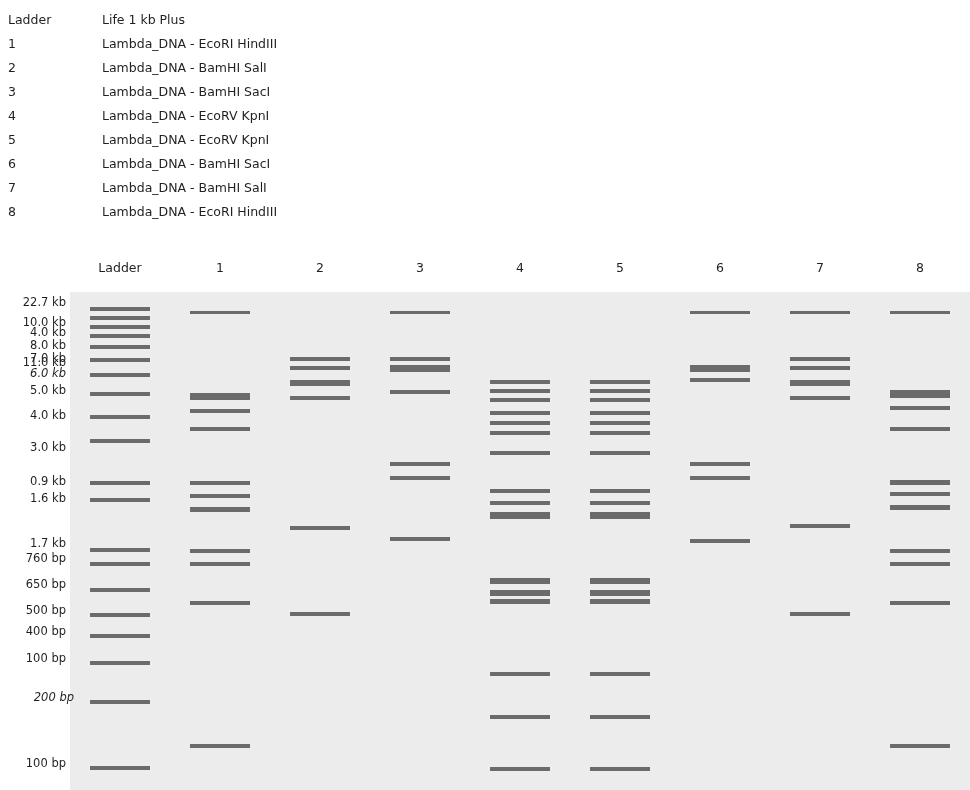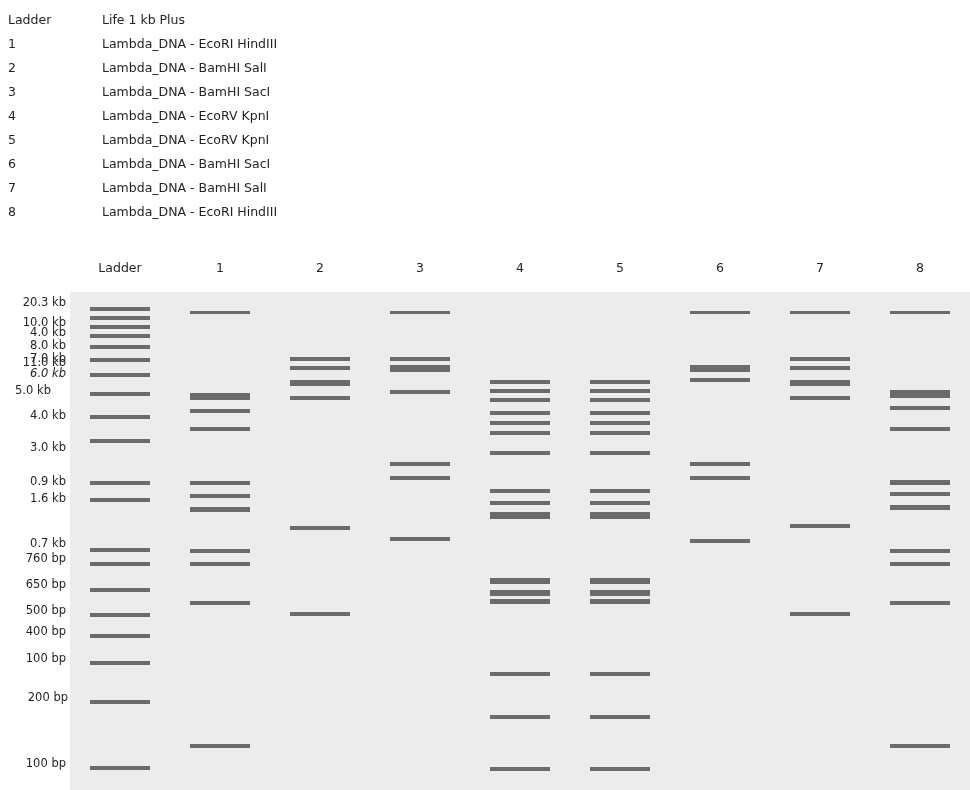--- a/index.html
+++ b/index.html
@@ -125,39 +125,39 @@
     <div class="lane-header" style="left: 275px; width: 90px;">2</div>
     <div class="lane-header" style="left: 375px; width: 90px;">3</div>
     <div class="lane-header" style="left: 475px; width: 90px;">4</div>
     <div class="lane-header" style="left: 575px; width: 90px;">5</div>
     <div class="lane-header" style="left: 675px; width: 90px;">6</div>
     <div class="lane-header" style="left: 775px; width: 90px;">7</div>
     <div class="lane-header" style="left: 875px; width: 90px;">8</div>
   </div>
 
 <div id="size-labels">
-    <div class="size-label" style="top: 295px; left: 0px; width: 66px;">20.3 kb</div>
+    <div class="size-label" style="top: 295px; left: 0px; width: 66px;">22.7 kb</div>
     <div class="size-label" style="top: 307px; left: 0px; width: 66px; margin-top: 48px;">11.0 kb</div>
     <div class="size-label" style="top: 315px; left: 0px; width: 66px;">10.0 kb</div>
     <div class="size-label" style="top: 325px; left: 0px; width: 66px;">4.0 kb</div>
     <div class="size-label" style="top: 338px; left: 0px; width: 66px;">8.0 kb</div>
     <div class="size-label" style="top: 351px; left: 0px; width: 66px;">7.0 kb</div>
     <div class="size-label" style="top: 366px; left: 0px; width: 66px; font-style: italic;">6.0 kb</div>
-    <div class="size-label" style="top: 383px; left: 0px; width: 66px; text-align: center;">5.0 kb</div>
+    <div class="size-label" style="top: 383px; left: 0px; width: 66px;">5.0 kb</div>
     <div class="size-label" style="top: 408px; left: 0px; width: 66px;">4.0 kb</div>
     <div class="size-label" style="top: 440px; left: 0px; width: 66px; text-align: right;">3.0 kb</div>
     <div class="size-label" style="top: 474px; left: 0px; width: 66px;">0.9 kb</div>
     <div class="size-label" style="top: 491px; left: 0px; width: 66px;">1.6 kb</div>
-    <div class="size-label" style="top: 536px; left: 0px; width: 66px;">0.7 kb</div>
+    <div class="size-label" style="top: 536px; left: 0px; width: 66px;">1.7 kb</div>
     <div class="size-label" style="top: 551px; left: 0px; width: 66px;">760 bp</div>
     <div class="size-label" style="top: 577px; left: 0px; width: 66px;">650 bp</div>
     <div class="size-label" style="top: 603px; left: 0px; width: 66px;">500 bp</div>
     <div class="size-label" style="top: 624px; left: 0px; width: 66px;">400 bp</div>
     <div class="size-label" style="top: 651px; left: 0px; width: 66px;">100 bp</div>
-    <div class="size-label" style="top: 690px; left: 2px; width: 66px;">200 bp</div>
+    <div class="size-label" style="top: 690px; left: 8px; width: 66px; font-style: italic;">200 bp</div>
     <div class="size-label" style="top: 756px; left: 0px; width: 66px;">100 bp</div>
   </div>
 <div id="bands-layer">
     <div class="band" style="left: 90px; top: 307px; width: 60px; height: 4px; background: rgb(107, 107, 107);"></div>
     <div class="band" style="left: 90px; top: 316px; width: 60px; height: 4px; background: rgb(107, 107, 107);"></div>
     <div class="band" style="left: 90px; top: 325px; width: 60px; height: 4px; background: rgb(107, 107, 107);"></div>
     <div class="band" style="left: 90px; top: 334px; width: 60px; height: 4px; background: rgb(107, 107, 107);"></div>
     <div class="band" style="left: 90px; top: 345px; width: 60px; height: 4px; background: rgb(107, 107, 107);"></div>
     <div class="band" style="left: 90px; top: 358px; width: 60px; height: 4px; background: rgb(107, 107, 107);"></div>
     <div class="band" style="left: 90px; top: 373px; width: 60px; height: 4px; background: rgb(107, 107, 107);"></div>

